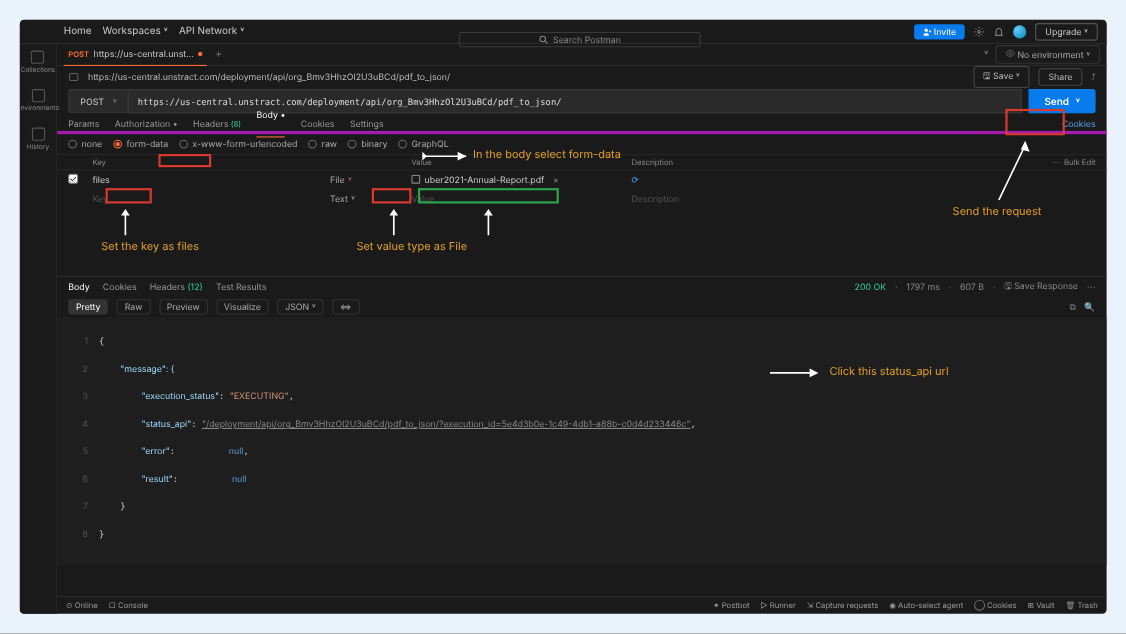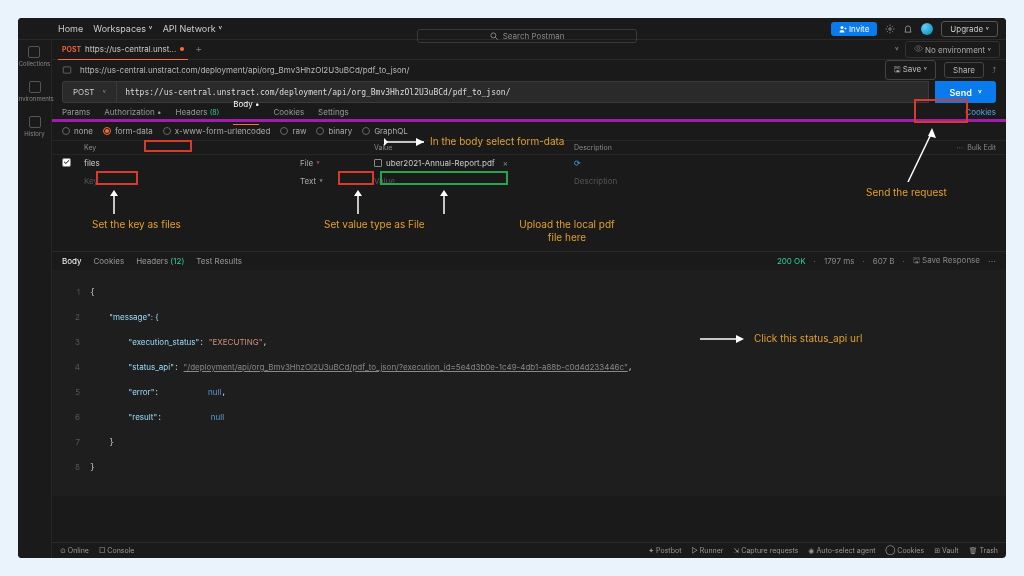--- a/index.html
+++ b/index.html
@@ -296,20 +296,31 @@
               <span class="status200">200 OK</span>
               <span style="color:#888">·</span>
               <span style="color:#888">1797 ms</span>
               <span style="color:#888">·</span>
               <span style="color:#888">607 B</span>
               <span style="color:#888">·</span>
               <span style="color:#888">🖫 <span>Save Response</span></span>
               <span style="color:#888">⋯</span>
             </div>
           </div>
+          <div class="respsub">
+            <span class="seg active">Pretty</span>
+            <span class="seg">Raw</span>
+            <span class="seg">Preview</span>
+            <span class="seg">Visualize</span>
+            <span class="seg"><span>JSON</span> ˅</span>
+            <span class="seg">⇔</span>
+            <div style="flex:1"></div>
+            <span style="color:#888">⧉</span>
+            <span style="color:#888">🔍</span>
+          </div>
           <div class="json">
 <span class="ln">1</span>{<br>
 <span class="ln">2</span>    <span class="k">"message": {</span><br>
 <span class="ln">3</span>        <span class="k">"execution_status"</span>: <span class="s">"EXECUTING"</span>,<br>
 <span class="ln">4</span>        <span class="k">"status_api"</span>: <span class="s u">"/deployment/api/org_Bmv3HhzOl2U3uBCd/pdf_to_json/?execution_id=5e4d3b0e-1c49-4db1-a88b-c0d4d233446c"</span>,<br>
 <span class="ln">5</span>        <span class="k">"error"</span>: <span class="n">null</span>,<br>
 <span class="ln">6</span>        <span class="k">"result"</span>: <span class="n">null</span><br>
 <span class="ln">7</span>    }<br>
 <span class="ln">8</span>}
           </div>
@@ -365,17 +376,16 @@
       <polygon points="26,8 30,0 34,10" fill="#fff"></polygon>
     </svg>
   <svg class="arrow" style="left:700px;top:333px" width="44" height="12">
       <line x1="0" y1="6" x2="40" y2="6" stroke="#fff" stroke-width="1.5"></line>
       <polygon points="36,2 44,6 36,10" fill="#fff"></polygon>
     </svg>
 
   <div class="annot" style="left:430px;top:135px">In the body select form-data</div>
   <div class="annot" style="left:92px;top:218px">Set the key as files</div>
   <div class="annot" style="left:324px;top:218px">Set value type as File</div>
-  <div class="annot" style="left:512px;top:218px;width:110px;text-align:center;line-height:1.3">Upload the local pdf file here</div>
   <div class="annot" style="left:866px;top:186px">Send the request</div>
   <div class="annot" style="left:754px;top:332px">Click this status_api url</div>
 
 </div>
 
 </body></html>

